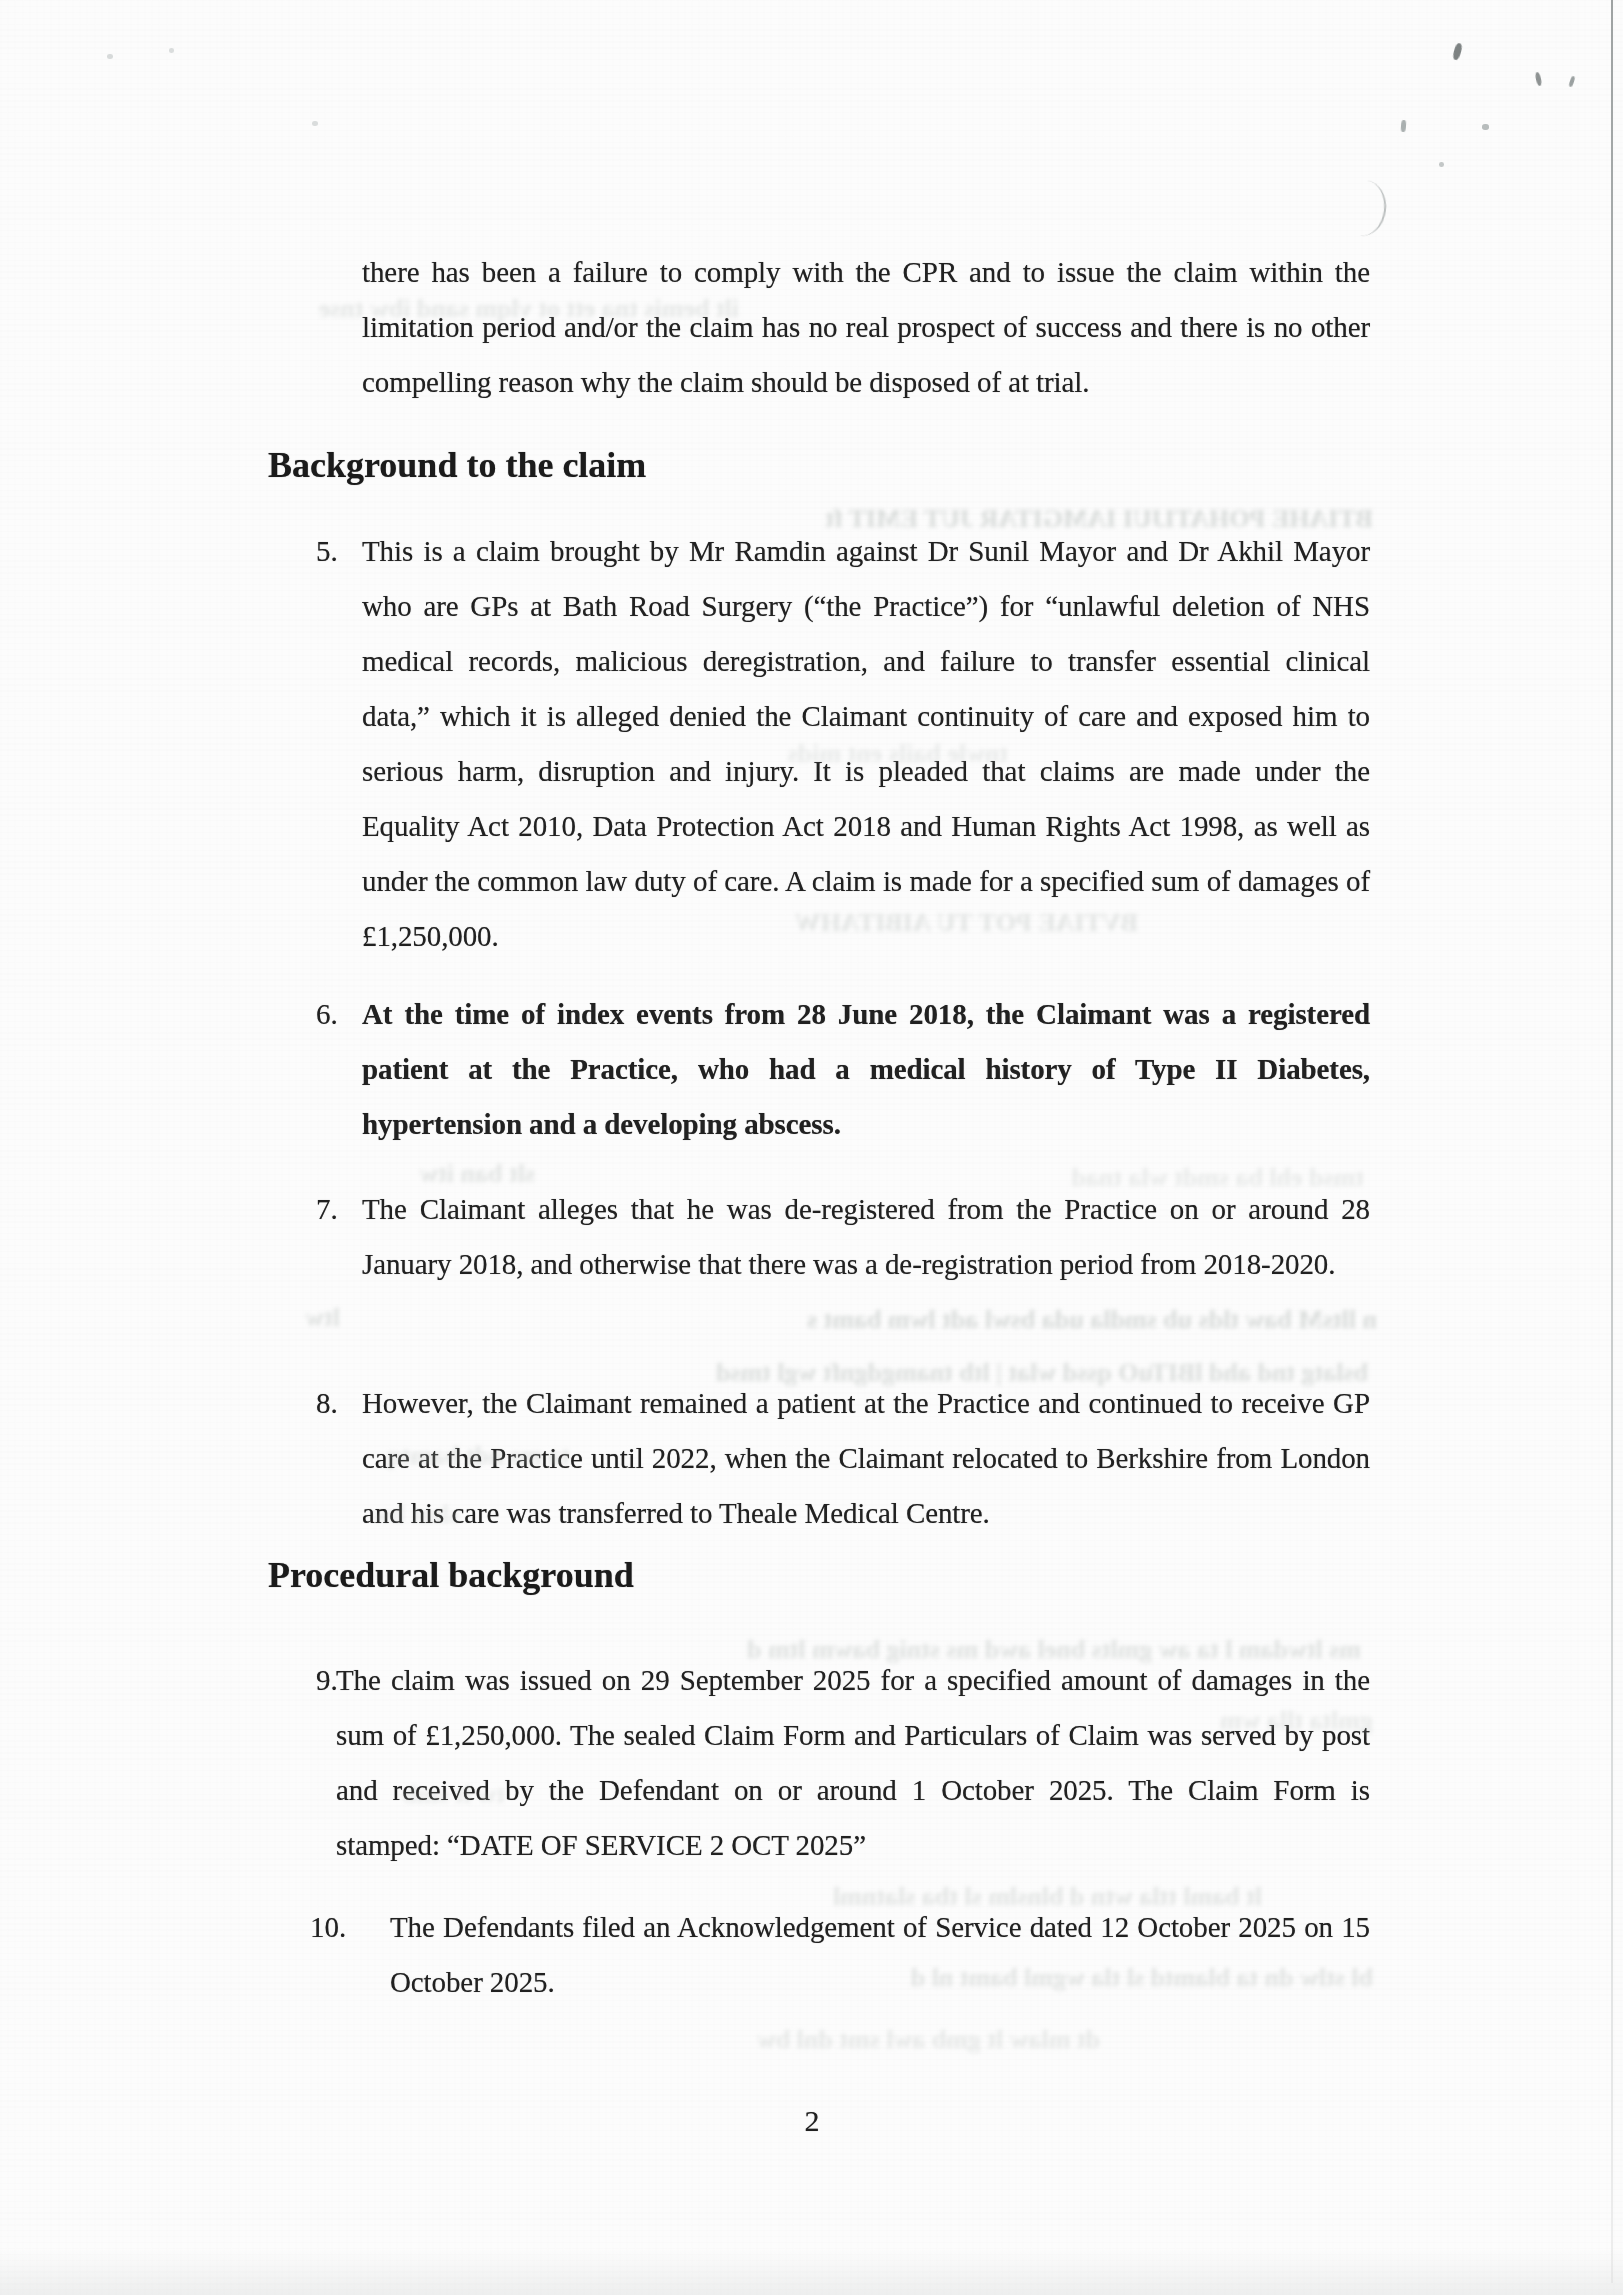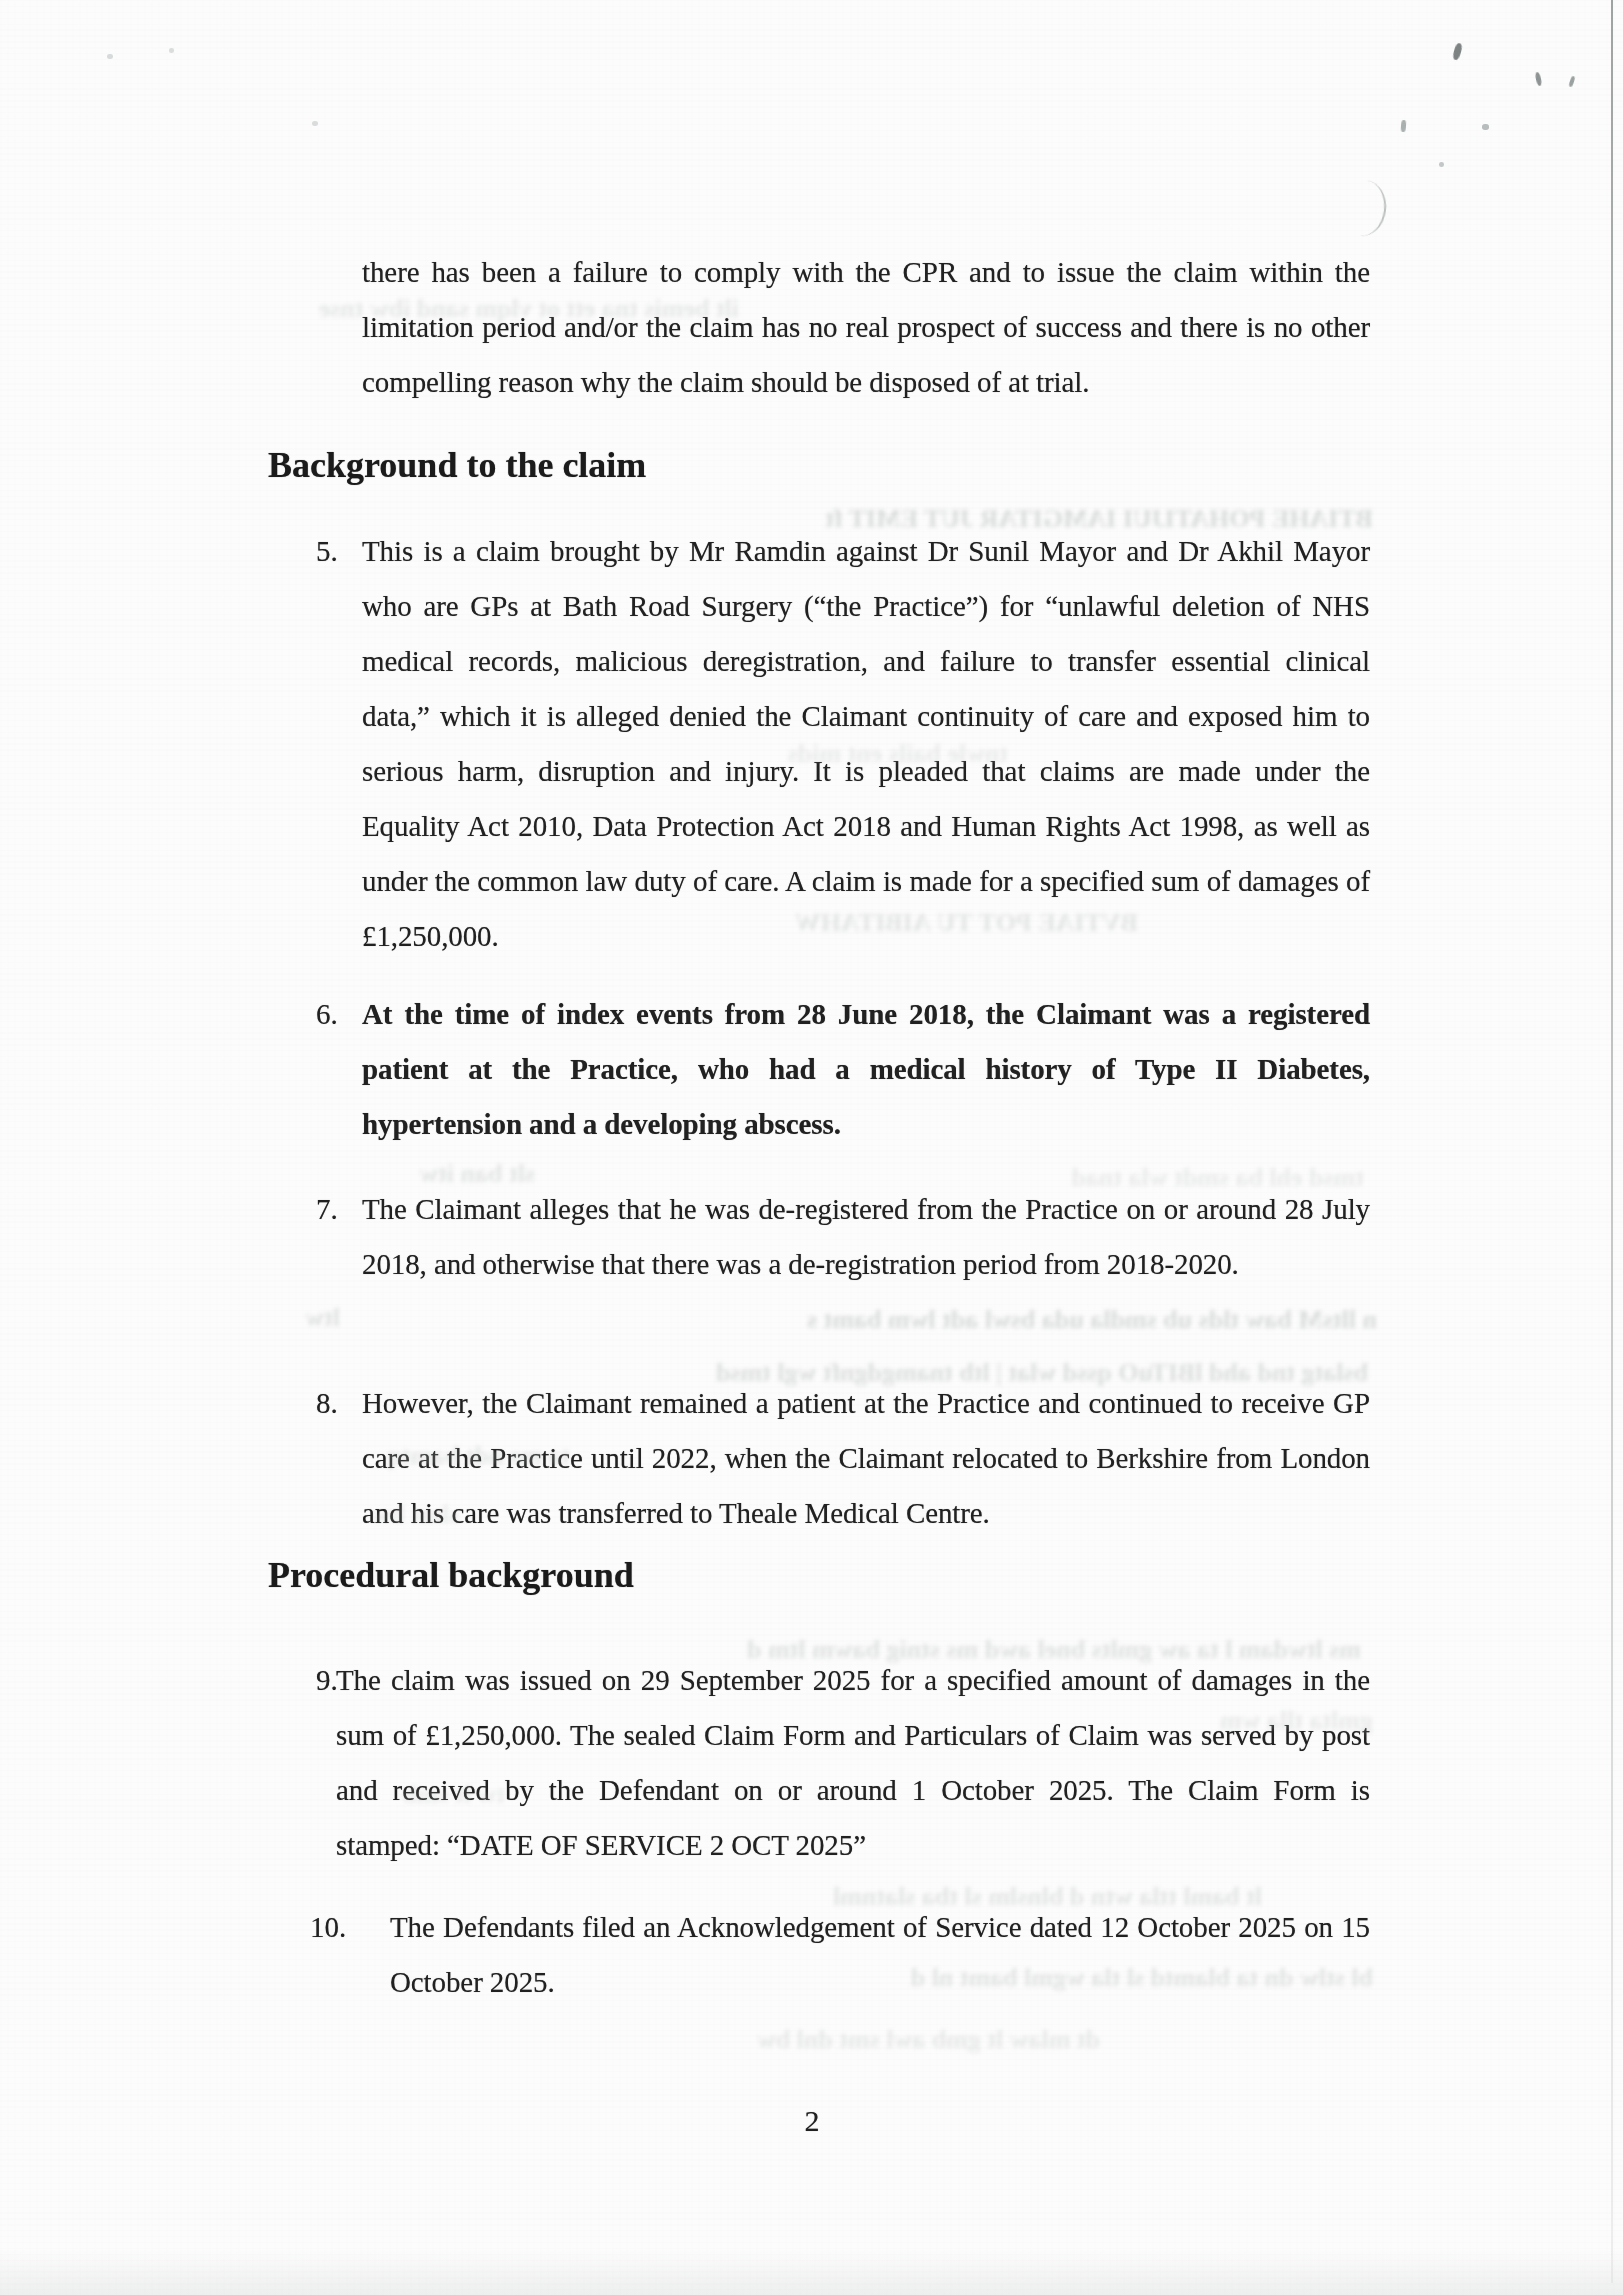--- a/index.html
+++ b/index.html
@@ -83,21 +83,21 @@
   <div class="body-text txt" style="position:static;">This is a claim brought by Mr Ramdin against Dr Sunil Mayor and Dr Akhil Mayor who are GPs at Bath Road Surgery (“the Practice”) for “unlawful deletion of NHS medical records, malicious deregistration, and failure to transfer essential clinical data,” which it is alleged denied the Claimant continuity of care and exposed him to serious harm, disruption and injury. It is pleaded that claims are made under the Equality Act 2010, Data Protection Act 2018 and Human Rights Act 1998, as well as under the common law duty of care. A claim is made for a specified sum of damages of £1,250,000.</div>
 </div>
 
 <div class="num-item" style="top:987px;">
   <span class="num">6.</span>
   <div class="body-text txt" style="position:static;font-weight:bold;">At the time of index events from 28 June 2018, the Claimant was a registered patient at the Practice, who had a medical history of Type II Diabetes, hypertension and a developing abscess.</div>
 </div>
 
 <div class="num-item" style="top:1182px;">
   <span class="num">7.</span>
-  <div class="body-text txt" style="position:static;">The Claimant alleges that he was de-registered from the Practice on or around 28 July 2018, and otherwise that there was a de-registration period from 2018-2020.</div>
+  <div class="body-text txt" style="position:static;">The Claimant alleges that he was de-registered from the Practice on or around 28 January 2018, and otherwise that there was a de-registration period from 2018-2020.</div>
 </div>
 
 <div class="num-item" style="top:1376px;">
   <span class="num">8.</span>
   <div class="body-text txt" style="position:static;">However, the Claimant remained a patient at the Practice and continued to receive GP care at the Practice until 2022, when the Claimant relocated to Berkshire from London and his care was transferred to Theale Medical Centre.</div>
 </div>
 
 <div class="heading" style="top:1556px;">Procedural background</div>
 
 <div class="num-item" style="top:1653px;">

